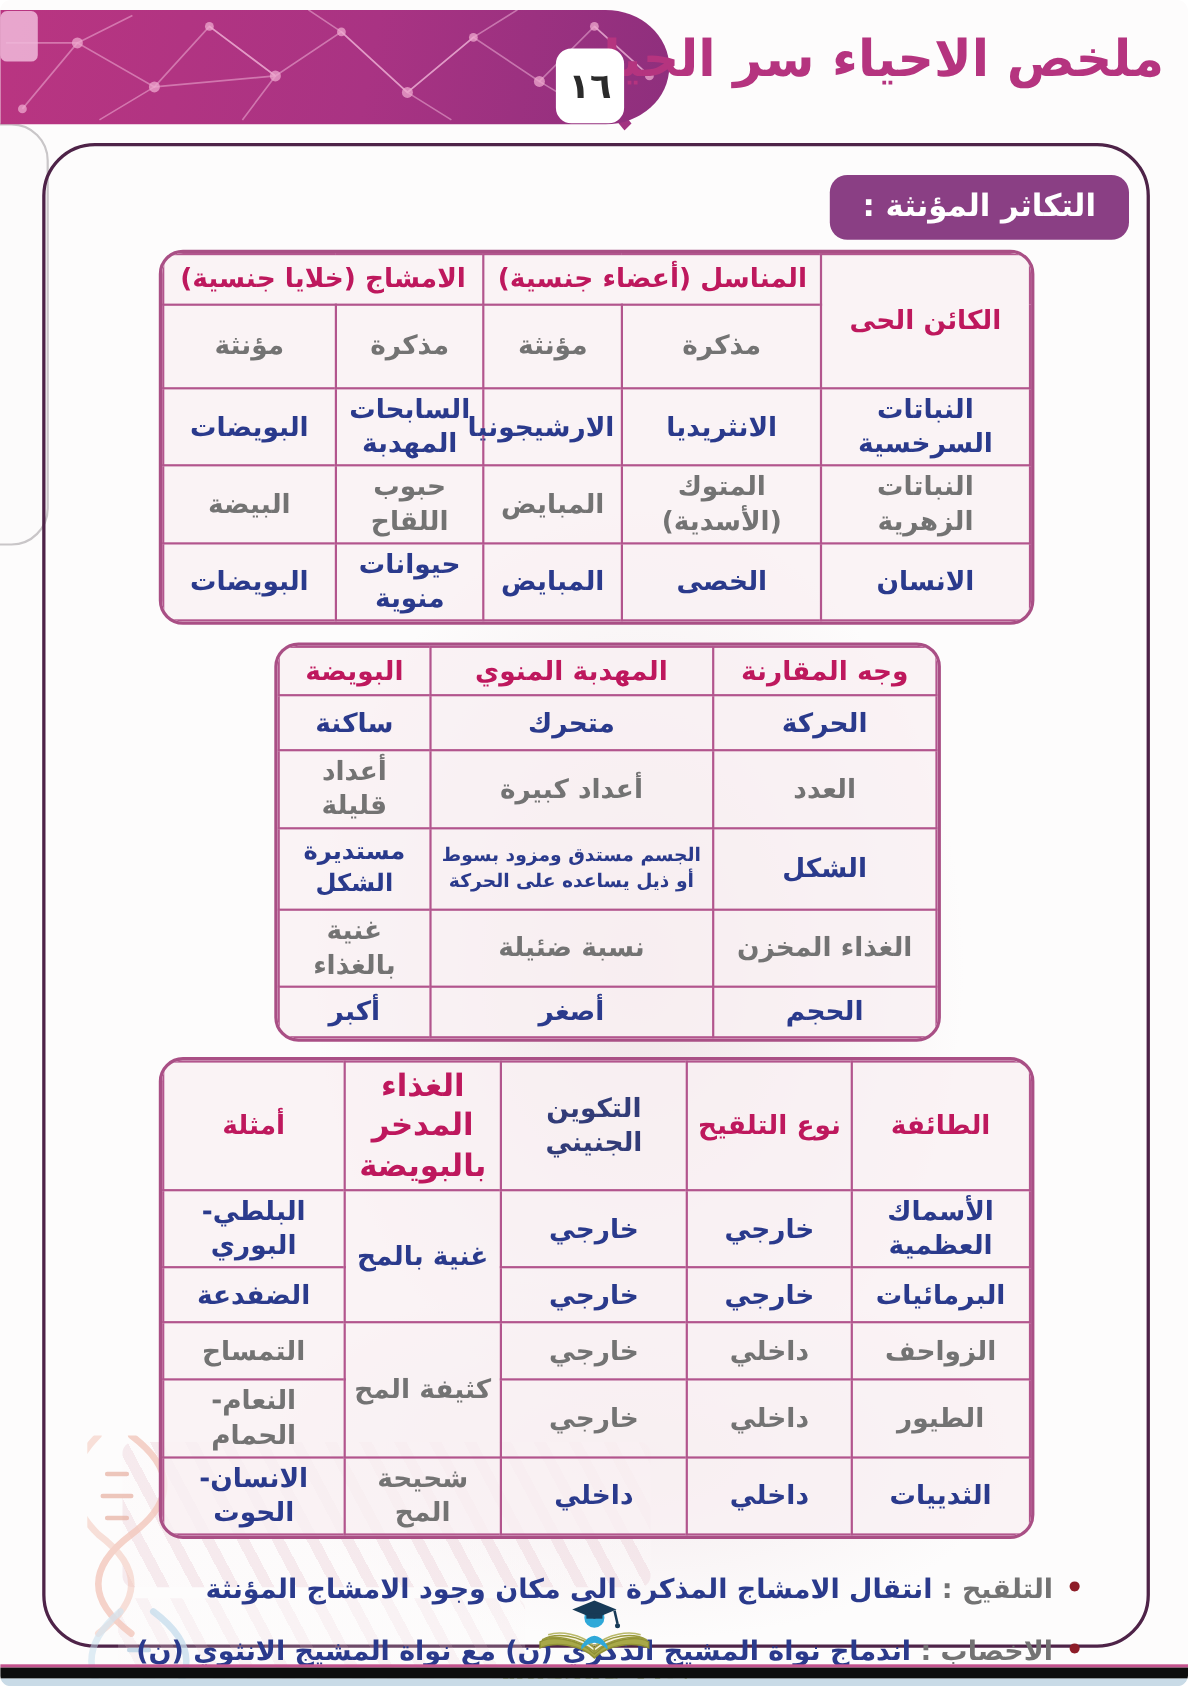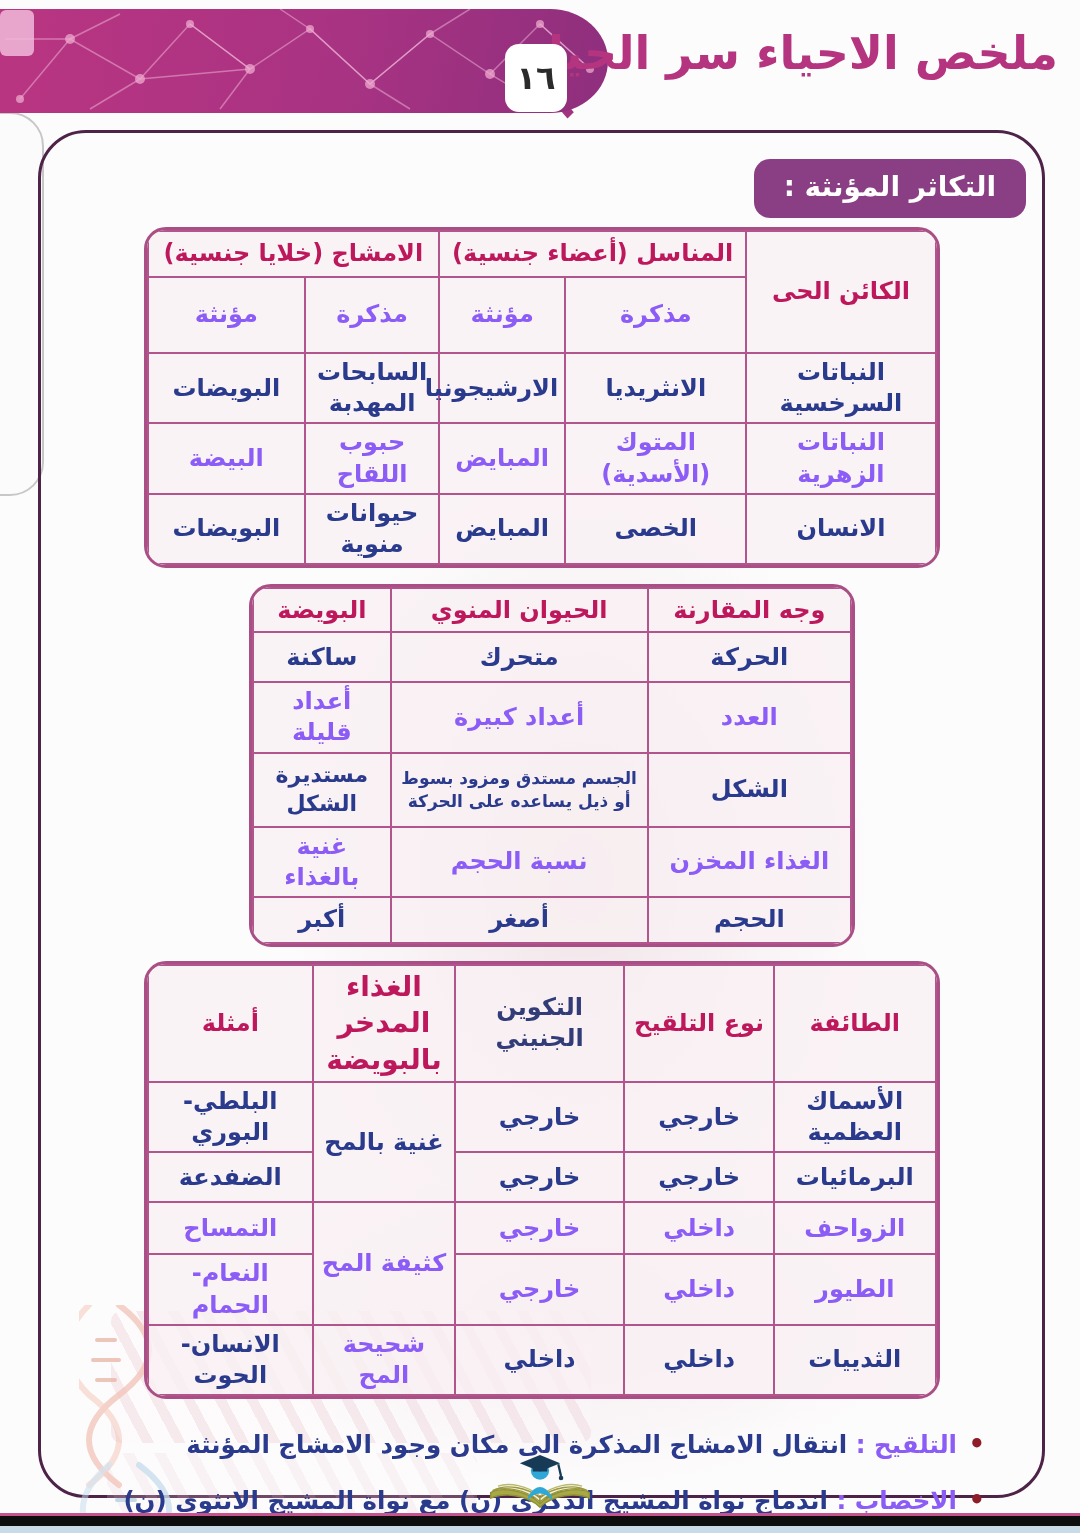--- a/index.html
+++ b/index.html
@@ -1,17 +1,17 @@
 <!DOCTYPE html>
 <html lang="ar" dir="rtl"><head>
 <meta charset="utf-8">
 <style>
   html,body{margin:0;padding:0;background:#ffffff;}
   .page{position:relative;width:1080px;height:1533px;margin:0 auto;background:#fdfcfc;
-        overflow:hidden;direction:rtl;font-family:"DejaVu Sans",sans-serif;}
+        overflow:hidden;direction:rtl;font-family:"DejaVu Sans",sans-serif;border-radius:10px;}
 
   
   .banner{position:absolute;left:0;top:9px;width:608px;height:104px;
           background:linear-gradient(100deg,#b93581 0%,#a93383 55%,#8e2f7d 100%);
           border-radius:0 60px 60px 0 / 0 54px 54px 0;z-index:2;}
   .banner-corner{position:absolute;left:0;top:10px;width:34px;height:46px;
           background:rgba(240,186,218,.85);border-radius:6px;z-index:3;}
   .banner-arc{position:absolute;left:548px;top:2px;width:112px;height:118px;border-radius:50%;
           border:9px solid transparent;border-left-color:#a23381;z-index:1;}
   .page-tab{position:absolute;left:505px;top:44px;width:62px;height:68px;background:#ffffff;
@@ -49,21 +49,21 @@
   .tbl-wrap{position:relative;border:3px solid #a94f85;border-radius:22px;overflow:hidden;
           background:rgba(249,240,242,.8);z-index:2;}
   table{width:100%;height:100%;border-collapse:collapse;table-layout:fixed;}
   td,th{border:2px solid #b2558d;text-align:center;vertical-align:middle;
           font-weight:bold;font-size:24px;padding:3px 6px;line-height:1.3;}
   .t1{width:790px;margin:94px auto 0 auto;}
   .t2{width:600px;margin:16px 187px 0 auto;}
   .t3{width:790px;margin:14px auto 0 auto;}
 
   .c-blue{color:#2a3a8c;}
-  .c-red{color:#8b5cf6;}
+  .c-red{color:#737373;}
   .c-maroon{color:#be185d;}
   .c-navy{color:#323c78;}
 
   
   .notes{position:relative;z-index:2;margin:20px 55px 0 40px;padding:0;list-style:none;}
   .notes li{position:relative;padding-right:30px;font-size:24.5px;font-weight:bold;
           line-height:2.15;margin-bottom:3px;color:#2a3a8c;}
   .notes li::before{content:"\2022";position:absolute;right:2px;top:-2px;color:#8d1d28;font-size:26px;}
 
   
@@ -179,41 +179,41 @@
     <div class="tbl-wrap t2">
       <table>
         <colgroup>
             <col style="width:34%">
             <col style="width:43%">
             <col style="width:23%">
           </colgroup>
         <tbody>
             <tr style="height:44px">
           <th class="c-maroon">وجه المقارنة</th>
-          <th class="c-maroon">الحيوان المنوي</th>
+          <th class="c-maroon">المهدبة المنوي</th>
           <th class="c-maroon">البويضة</th>
         </tr>
         <tr style="height:50px">
           <td class="c-blue">الحركة</td>
           <td class="c-blue">متحرك</td>
           <td class="c-blue">ساكنة</td>
         </tr>
         <tr style="height:48px">
           <td class="c-red">العدد</td>
           <td class="c-red">أعداد كبيرة</td>
           <td class="c-red">أعداد قليلة</td>
         </tr>
         <tr style="height:74px">
           <td class="c-blue">الشكل</td>
           <td class="c-blue" style="font-size:17px">الجسم مستدق ومزود بسوط أو ذيل يساعده على الحركة</td>
           <td class="c-blue" style="font-size:22px">مستديرة الشكل</td>
         </tr>
         <tr style="height:50px">
           <td class="c-red">الغذاء المخزن</td>
-          <td class="c-red">نسبة الحجم</td>
+          <td class="c-red">نسبة ضئيلة</td>
           <td class="c-red">غنية بالغذاء</td>
         </tr>
         <tr style="height:46px">
           <td class="c-blue">الحجم</td>
           <td class="c-blue">أصغر</td>
           <td class="c-blue">أكبر</td>
         </tr>
       </tbody>
         </table>
     </div>

